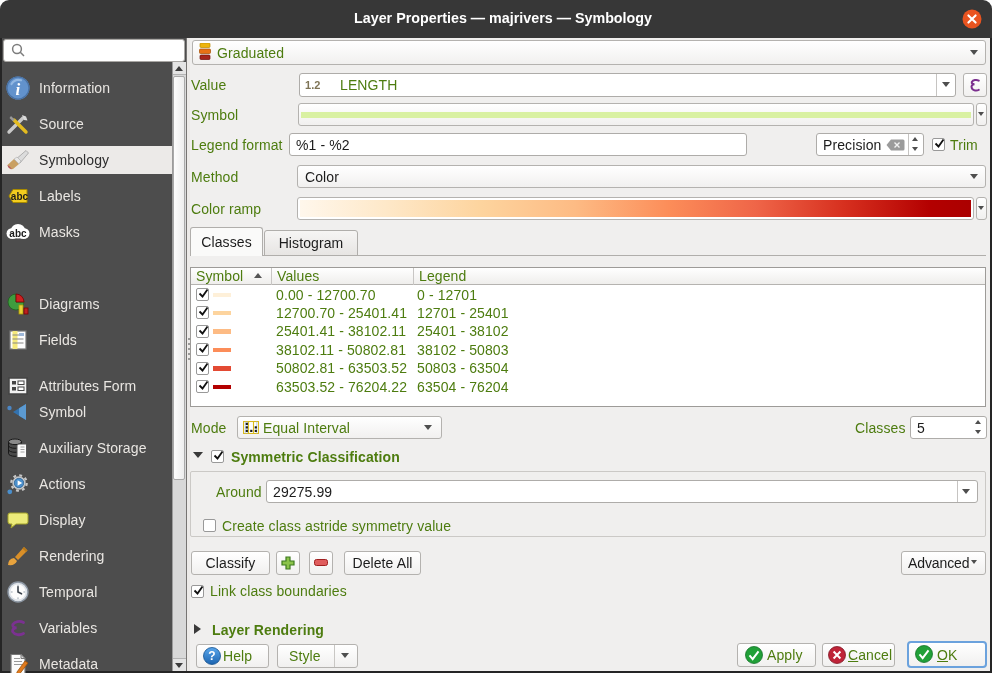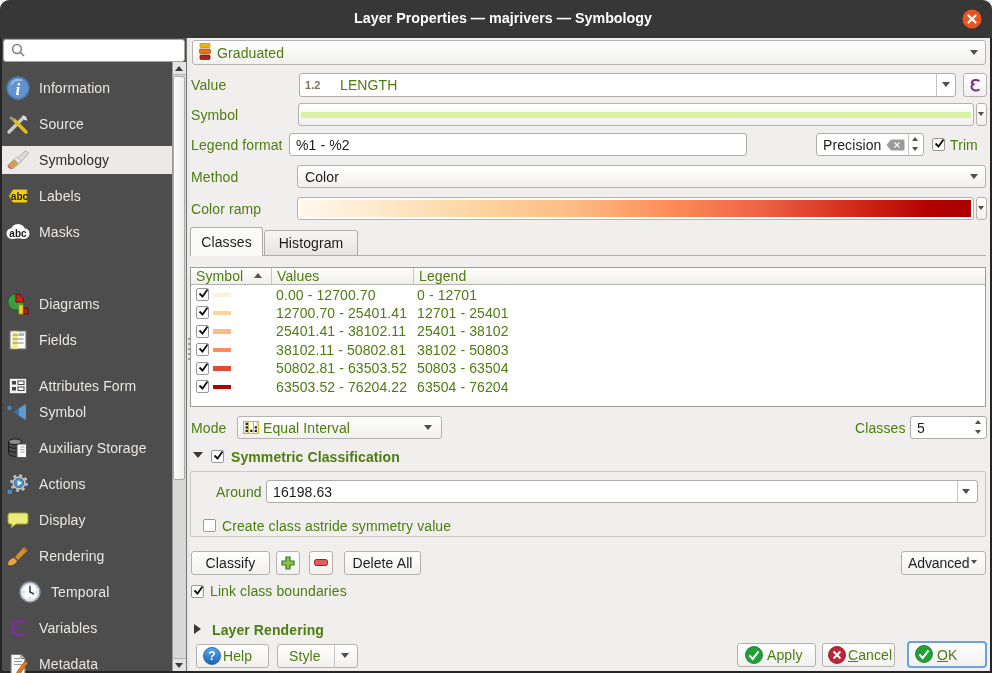--- a/index.html
+++ b/index.html
@@ -140,21 +140,21 @@
       <span>Display</span>
     </div>
 <div class="sideitem" style="top:542px;">
       <svg width="24" height="24" viewBox="0 0 24 24">
         <path d="M2 21 Q2 15 8 14 L11 17 Q9 22 2 21 z" fill="#e8a33d"></path>
         <path d="M9 13 L18 3 L21.5 6.5 L12 16 z" fill="#d98f28"></path>
         <path d="M18 3 L21.5 6.5 L20 8 L16.5 4.5 z" fill="#b87818"></path>
       </svg>
       <span>Rendering</span>
     </div>
-<div class="sideitem" style="top:578px;padding-left:12px;">
+<div class="sideitem" style="top:578px;">
       <svg width="24" height="24" viewBox="0 0 24 24">
         <circle cx="12" cy="12" r="10" fill="#dde2e8" stroke="#8b95a1" stroke-width="1.4"></circle>
         <circle cx="12" cy="12" r="7.6" fill="#fcfcfc"></circle>
         <g stroke="#9aa5b0" stroke-width="1">
           <path d="M12 4.8 v1.8 M12 17.4 v1.8 M4.8 12 h1.8 M17.4 12 h1.8"></path>
         </g>
         <path d="M12 12 L12 6.8 M12 12 L15.5 13.8" stroke="#39414b" stroke-width="1.6" stroke-linecap="round"></path>
       </svg>
       <span>Temporal</span>
     </div>
@@ -307,21 +307,21 @@
 <div class="aru" style="left:975px;top:420px;border-left-width:3.5px;border-right-width:3.5px;border-bottom-width:4.5px;"></div>
 <div class="ar" style="left:975px;top:430px;border-left-width:3.5px;border-right-width:3.5px;border-top-width:4.5px;"></div>
 <div class="ar" style="left:193px;top:452px;border-left-width:5px;border-right-width:5px;border-top-width:6px;border-top-color:#3a3a3a;"></div>
 <div class="cb" style="left:211px;top:450px;"></div>
 <svg class="abs" style="left:212px;top:449px;" width="13" height="13">
       <path d="M2.5 6.5 L5.5 9.5 L10.5 2.5" stroke="#111" stroke-width="1.8" fill="none"></path>
     </svg>
 <div class="lbl" style="left:231px;top:449px;font-weight:bold;">Symmetric Classification</div>
 <div class="abs" style="left:190px;top:471px;width:796px;height:66px;border:1px solid #cbc9c6;border-radius:2px;"></div>
 <div class="lbl" style="left:216px;top:483.5px;">Around</div>
-<div class="inp" style="left:266px;top:480px;width:712px;height:23px;padding-left:6px;">16198.63</div>
+<div class="inp" style="left:266px;top:480px;width:712px;height:23px;padding-left:6px;">29275.99</div>
 <div class="abs" style="left:957px;top:481px;width:1px;height:21px;background:#c6c4c2;"></div>
 <div class="ar" style="left:962px;top:489px;border-top-color:#4e4e4e;"></div>
 <div class="cb" style="left:203px;top:519px;"></div>
 <div class="lbl" style="left:222px;top:517.5px;">Create class astride symmetry value</div>
 <div class="btn" style="left:191px;top:551px;width:79px;height:24px;">Classify</div>
 <div class="btn" style="left:276px;top:551px;width:24px;height:24px;"></div>
 <svg class="abs" style="left:281px;top:556px;" width="14" height="14">
       <path d="M5 1 h4 v4 h4 v4 h-4 v4 h-4 v-4 h-4 v-4 h4 z" fill="#8bc34a" stroke="#3d7a1e" stroke-width="1.2"></path>
     </svg>
 <div class="btn" style="left:309px;top:551px;width:24px;height:24px;"></div>

